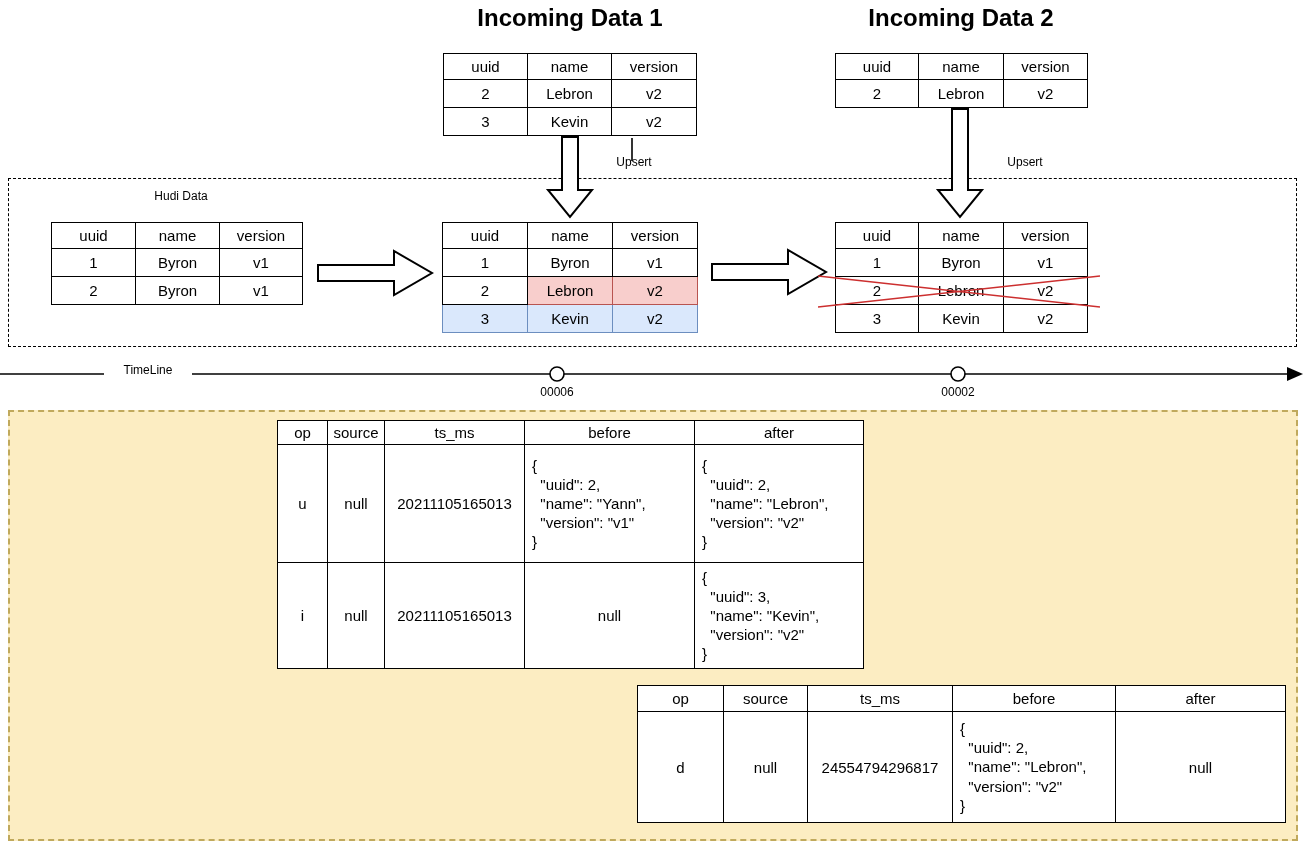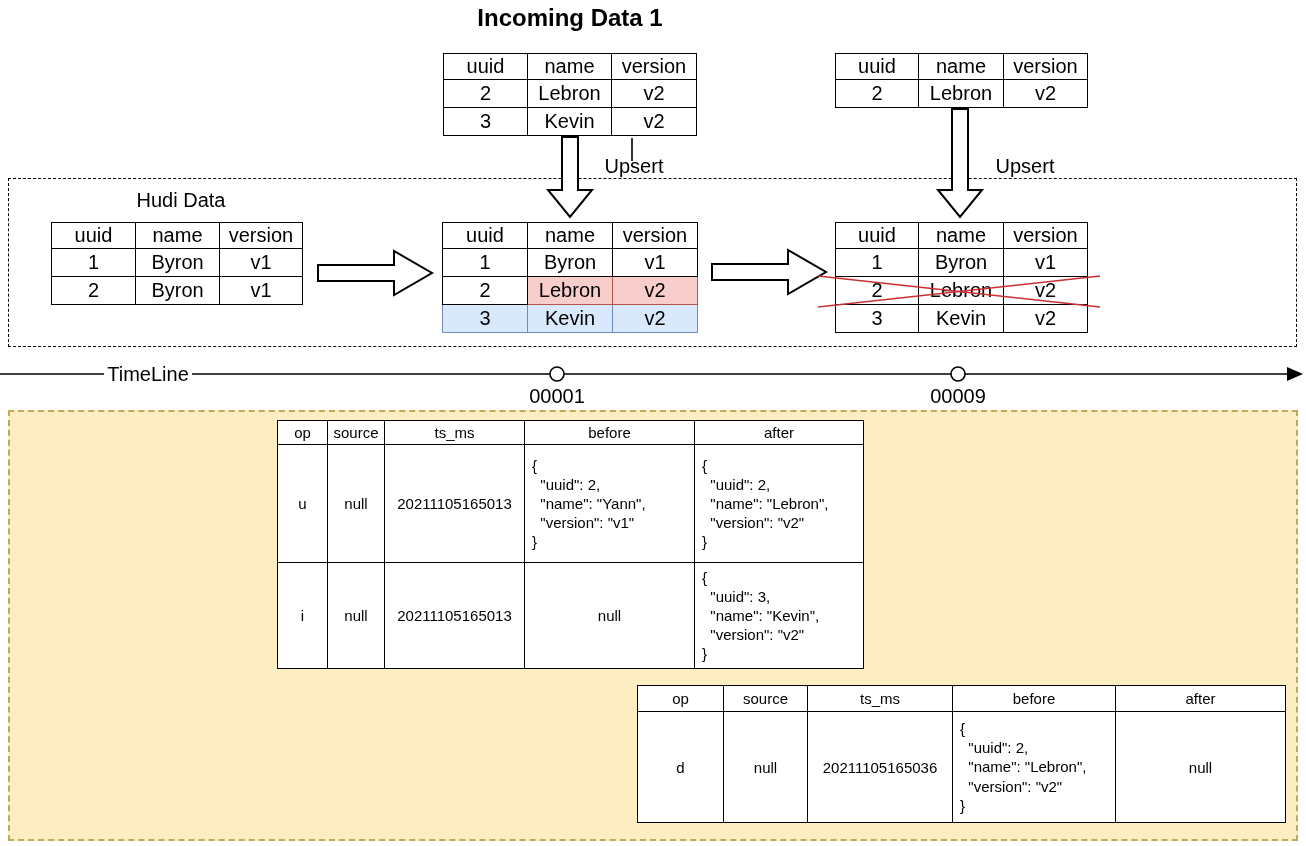--- a/index.html
+++ b/index.html
@@ -3,23 +3,23 @@
 <meta charset="utf-8">
 <style>
   html,body { margin:0; padding:0; background:#fff; }
   .canvas {
     position:relative; width:1306px; height:846px; background:#ffffff;
     font-family:"Liberation Sans", sans-serif; color:#000; overflow:hidden;
   }
   .lbl { position:absolute; transform:translateX(-50%); white-space:nowrap;
          font-family:"Liberation Sans", sans-serif; }
   .title { font-size:24px; font-weight:600; }
-  .mid  { font-size:20px; font-weight:400; }
+  .mid  { font-size:12px; font-weight:400; }
   .t { position:absolute; border-collapse:collapse; table-layout:fixed;
-       font-size:20px; text-align:center; background:#fff; z-index:3; }
+       font-size:15px; text-align:center; background:#fff; z-index:3; }
   .t td { border:1.7px solid #000; padding:0 2px; vertical-align:middle;
           overflow:hidden; }
   .cdc { font-size:15px; }
   .cdc td.json { text-align:left; white-space:pre-wrap; line-height:1.28;
                  padding:2px 4px 2px 7px; }
   td.hl-u { background:var(--hl-update-fill); border-color:var(--hl-update-border); }
   td.hl-i { background:var(--hl-insert-fill); border-color:var(--hl-insert-border); }
   .hudi-box { position:absolute; left:8px; top:178px; width:1287px; height:167px;
               border:1.6px dashed #000; z-index:1; }
   .changing-box { position:absolute; left:8px; top:410px; width:1286px; height:427px;
@@ -33,27 +33,28 @@
 </style>
 </head>
 <body>
 
 <div class="canvas">
 
   <div class="hudi-box"></div>
   <div class="changing-box"></div>
 
   <div class="lbl title" style="left:570px; top:4px;">Incoming Data 1</div>
+  <div class="lbl title" style="left:961px; top:4px;">Incoming Data 2</div>
   <div class="lbl mid" style="left:181px; top:189px;">Hudi Data</div>
   <div class="lbl mid" style="left:165px; top:518px;">Hudi Changing Data</div>
   <div class="lbl mid" style="left:148px; top:363px;text-align:right;">TimeLine</div>
   <div class="lbl mid" style="left:634px; top:155px;">Upsert</div>
   <div class="lbl mid" style="left:1025px; top:155px;">Upsert</div>
-  <div class="lbl mid" style="left:557px; top:385px;">00001</div>
-  <div class="lbl mid" style="left:958px; top:385px;">00009</div>
+  <div class="lbl mid" style="left:557px; top:385px;">00006</div>
+  <div class="lbl mid" style="left:958px; top:385px;">00002</div>
 
   <table class="t" style="left:443px; top:53px;">
     <colgroup>
         <col style="width:84px">
         <col style="width:84px">
         <col style="width:85px">
       </colgroup>
     <tbody>
         <tr style="height:26px">
       <td>uuid</td>
@@ -235,21 +236,21 @@
         <tr style="height:26px">
       <td>op</td>
       <td>source</td>
       <td>ts_ms</td>
       <td>before</td>
       <td>after</td>
     </tr>
     <tr style="height:111px">
       <td>d</td>
       <td>null</td>
-      <td>20211105165036</td>
+      <td>24554794296817</td>
       <td class="json">{
   "uuid": 2,
   "name": "Lebron",
   "version": "v2"
 }</td>
       <td>null</td>
     </tr>
   </tbody>
     </table>
 

